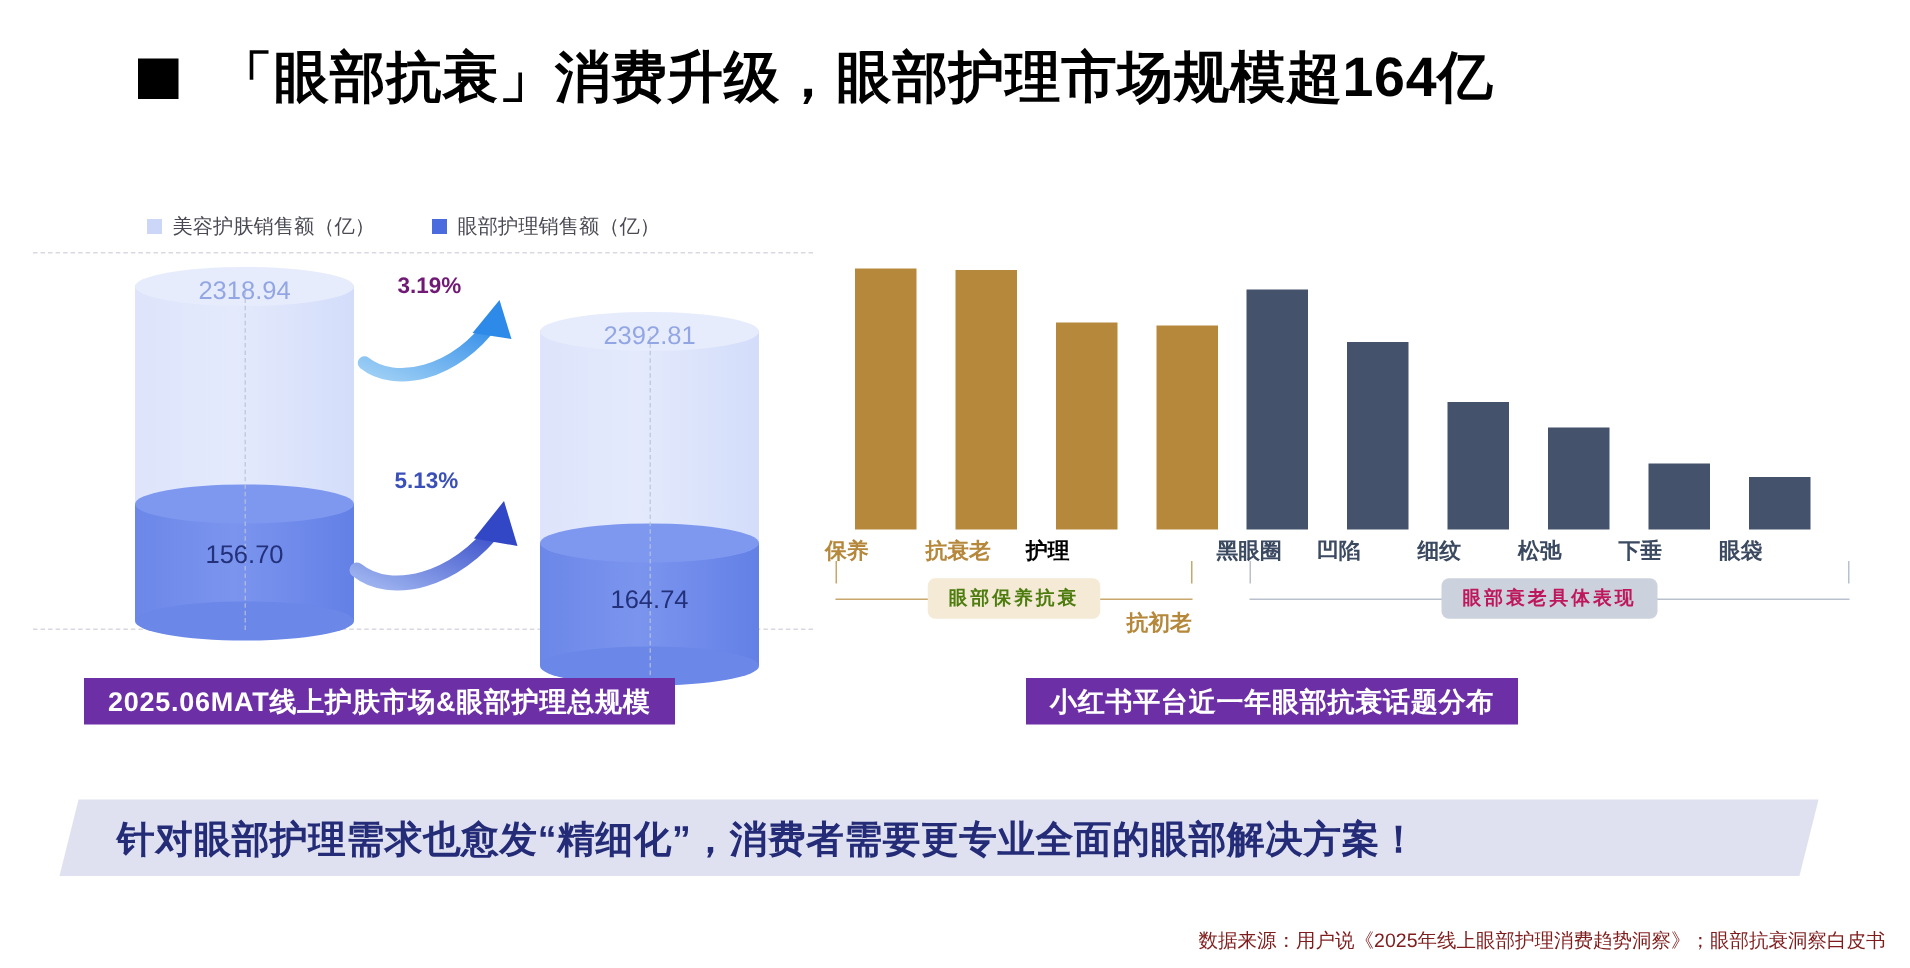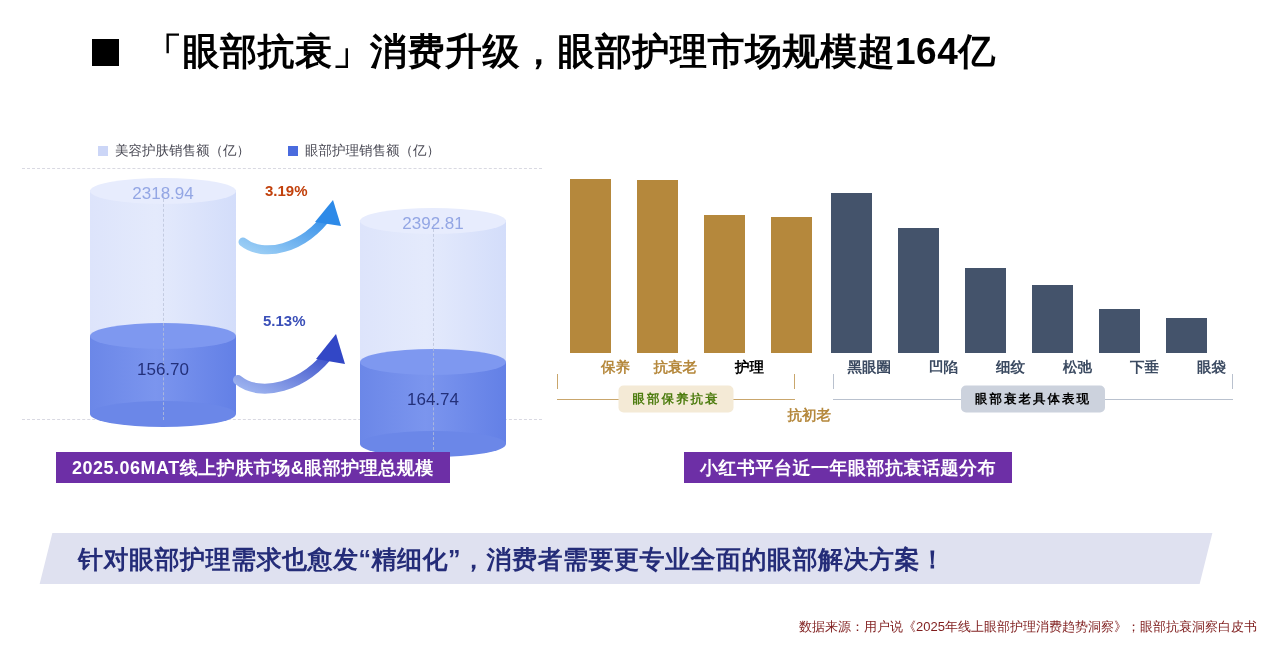--- a/index.html
+++ b/index.html
@@ -164,21 +164,21 @@
   
   .arrow-wrap { position: absolute; }
   .arrow-a { left: 215px; top: 48px;  width: 120px; height: 80px; }
   .arrow-b { left: 210px; top: 178px; width: 130px; height: 90px; }
   .arrow-pct {
     position: absolute;
     font-size: 15px;
     font-weight: 700;
     white-space: nowrap;
   }
-  .pct-a { left: 243px; top: 46px;  color: #c2410c; }
+  .pct-a { left: 243px; top: 46px;  color: #701a75; }
   .pct-b { left: 241px; top: 176px; color: #3a4fb8; }
 
   
   .right-panel {
     position: absolute;
     left: 545px;
     top: 170px;
     width: 700px;
     height: 270px;
   }
@@ -206,21 +206,21 @@
   .bar-labels {
     position: absolute;
     left: 0;
     top: 188px;
     width: 700px;
     height: 22px;
   }
   .bar-label {
     position: absolute;
     width: 80px;
-    text-align: right;
+    text-align: left;
     font-size: 14.5px;
     font-weight: 700;
     white-space: nowrap;
   }
   .lbl-gold { color: #b5883c; }
   .lbl-navy { color: #3b4a61; }
 
   
   .bracket {
     position: absolute;
@@ -253,21 +253,21 @@
     white-space: nowrap;
   }
   .br-gold { left: 12px; width: 238px; }
   .br-gold .bracket-line { background: #c9a66c; }
   .br-gold .bracket-tick { background: #c9a66c; }
   .br-gold .bracket-pill { background: #f4ead6; color: #4d7c0f; }
 
   .br-navy { left: 288px; width: 400px; }
   .br-navy .bracket-line { background: #b9c1ce; }
   .br-navy .bracket-tick { background: #b9c1ce; }
-  .br-navy .bracket-pill { background: #ccd2dd; color: #000000; }
+  .br-navy .bracket-pill { background: #ccd2dd; color: #be185d; }
 
   
   .caption {
     position: absolute;
     background: #6d2fa6;
     color: #ffffff;
     font-size: 18px;
     font-weight: 700;
     letter-spacing: .5px;
     display: flex;

